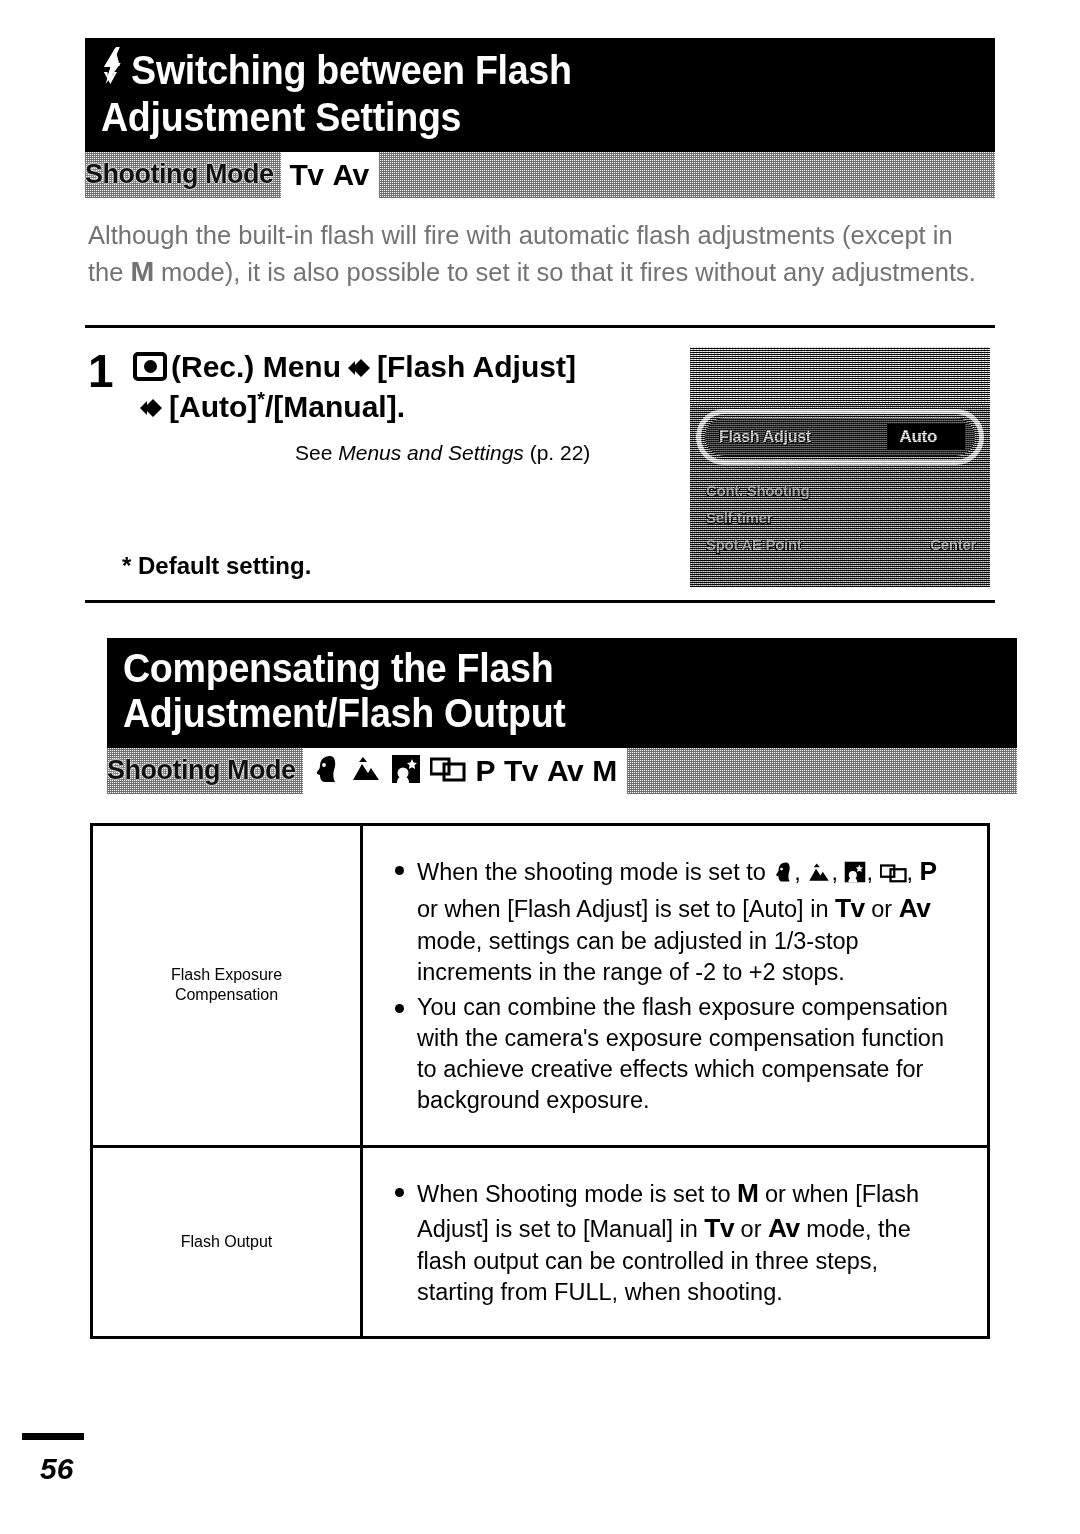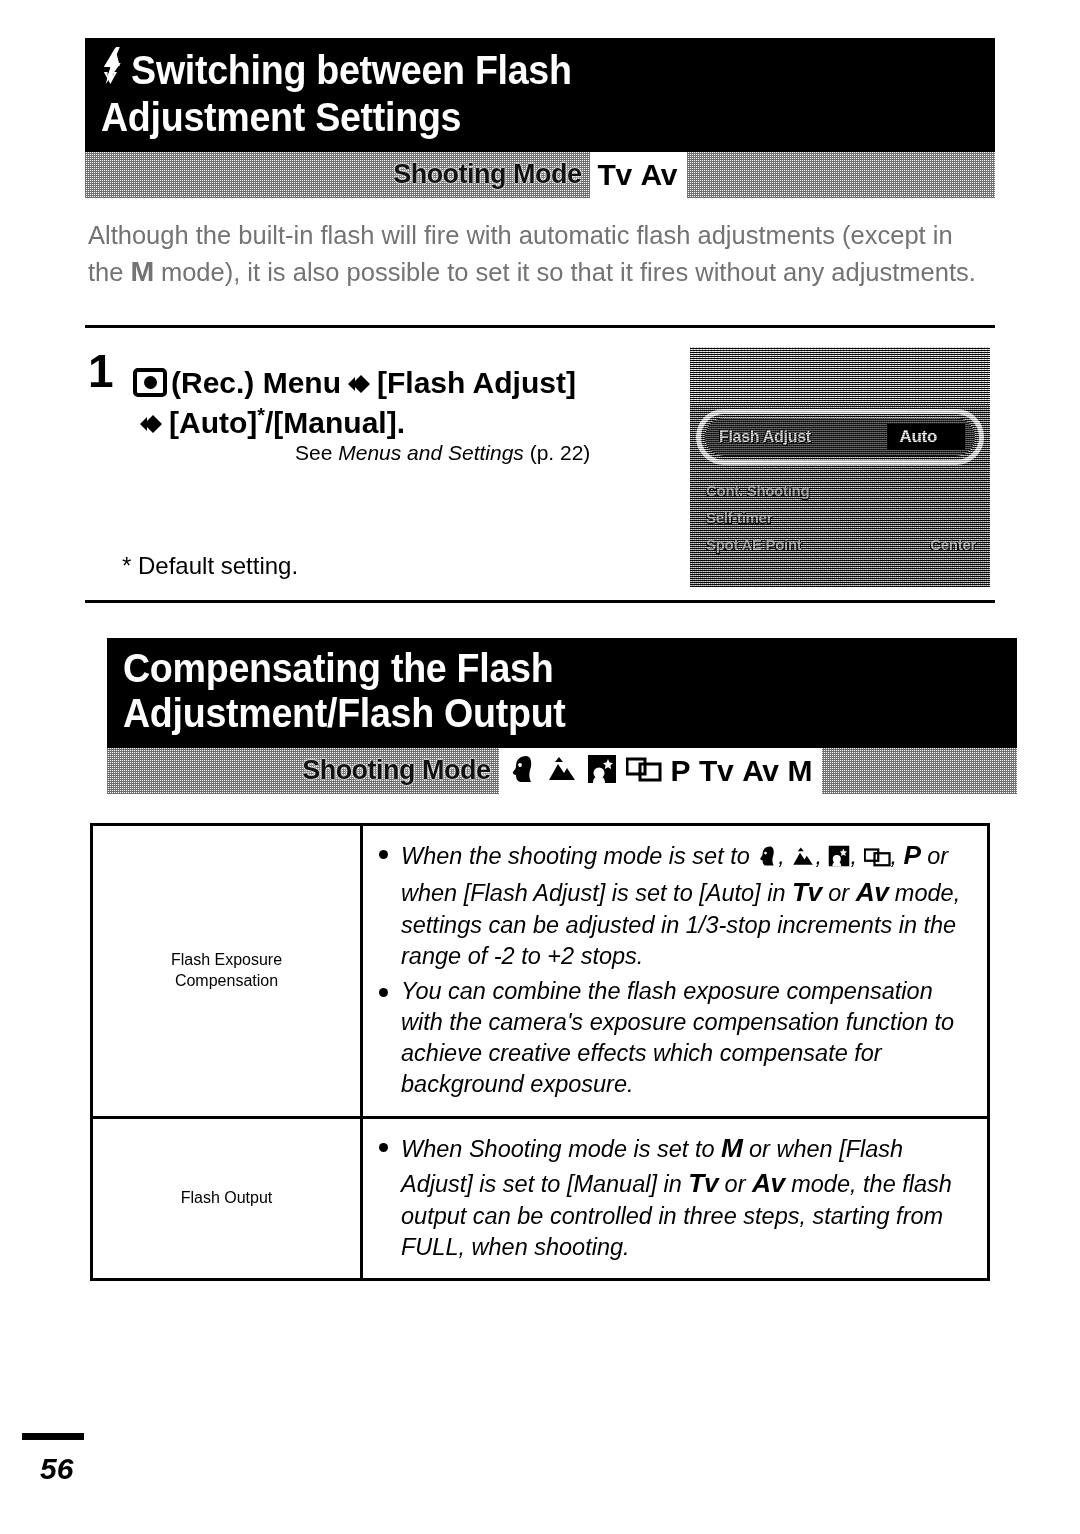--- a/index.html
+++ b/index.html
@@ -52,21 +52,21 @@
   
   .mode-band {
     position: relative;
     height: 46px;
     background-color: #ffffff;
     background-image:
       repeating-linear-gradient(0deg, #6d6d6d 0px, #6d6d6d 1px, transparent 1px, transparent 2px),
       repeating-linear-gradient(90deg, #7a7a7a 0px, #7a7a7a 1px, transparent 1px, transparent 2px);
     display: flex;
     align-items: center;
-    justify-content: center;
+    justify-content: flex-start;
   }
   .mode-label {
     font-size: 27px;
     font-weight: bold;
     color: #111111;
     letter-spacing: -0.5px;
     padding-right: 8px;
     text-shadow: 0 0 2px #ffffff, 0 0 3px #ffffff;
   }
   .mode-values {
@@ -273,24 +273,23 @@
     text-align: center;
     font-size: 16px;
     line-height: 1.3;
   }
   .tbl td.body {
     font-size: 23.5px;
     line-height: 1.33;
     padding: 12px 10px 12px 14px;
   }
   .tbl ul {
-    margin: 0;
+    margin: 16px;
     padding: 0;
     list-style: none;
-    font-style: italic;
   }
   .tbl li {
     position: relative;
     padding-left: 24px;
     margin: 0 0 3px 0;
   }
   .tbl li::before {
     content: "";
     position: absolute;
     left: 2px;
@@ -347,29 +346,29 @@
       </span>
     </div>
   </div>
 
   <div class="intro" style="top:218px;"><span>Although the built-in flash will fire with automatic flash adjustments (except in the </span><b class="g-big">M</b><span> mode), it is also possible to set it so that it fires without any adjustments.</span></div>
 
   <div class="rule" style="top:325px;"></div>
 
   <div class="step-num" style="left:88px; top:348px;">1</div>
 
-  <div class="step-text" style="left:133px; top:364px; width:540px;"><span class="cam-icon"></span><span>(Rec.) Menu</span><span class="arrow-ic"><svg width="26" height="20" viewBox="0 0 26 20">
+  <div class="step-text" style="left:133px; top:348px; width:540px;"><span class="cam-icon"></span><span>(Rec.) Menu</span><span class="arrow-ic"><svg width="26" height="20" viewBox="0 0 26 20">
           <path d="M2 10 L9 3 L9 7 L15 1 L24 10 L15 19 L9 13 L9 17 Z" fill="#000"></path>
         </svg></span><span>[Flash Adjust]</span><br><span class="arrow-ic"><svg width="26" height="20" viewBox="0 0 26 20">
           <path d="M2 10 L9 3 L9 7 L15 1 L24 10 L15 19 L9 13 L9 17 Z" fill="#000"></path>
         </svg></span><span>[Auto]</span><sup style="font-size:0.66em">*</sup><span>/[Manual].</span></div>
 
   <div class="step-ref" style="left:295px; top:440px;"><span>See </span><span class="ital">Menus and Settings</span><span> (p. 22)</span></div>
 
-  <div class="default-note" style="left:122px; top:552px;">* Default setting.</div>
+  <div class="default-note" style="left:122px; top:552px;font-weight:bold;">* Default setting.</div>
 
   <div class="lcd">
     <div class="noise"></div>
     <div class="topbar"></div>
     <div class="hl-ring">
       <div class="hl-inner">
         <span class="hl-left">Flash Adjust</span>
         <span class="hl-val">Auto</span>
       </div>
     </div>

